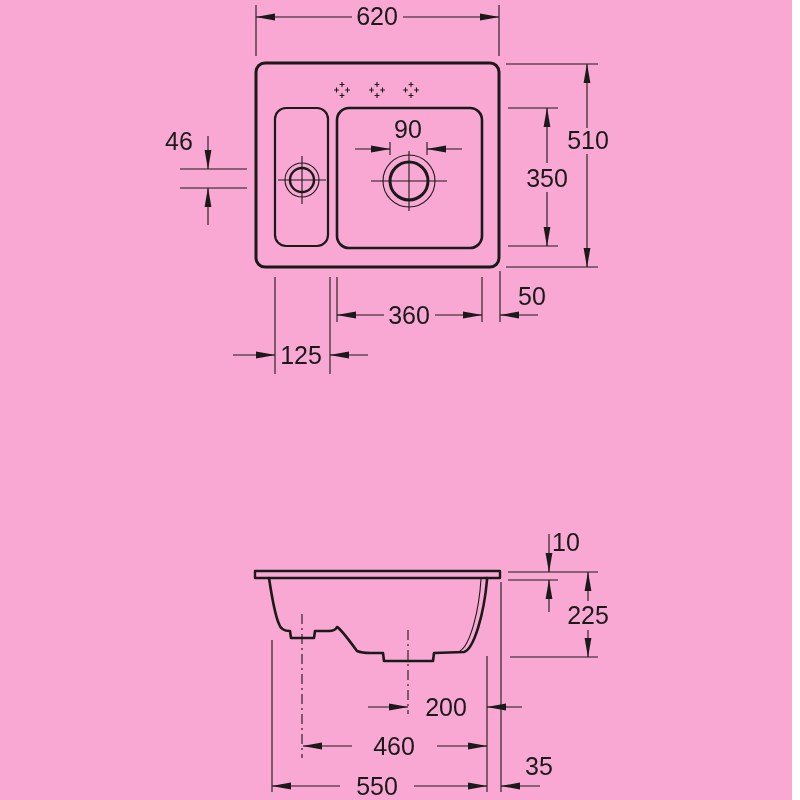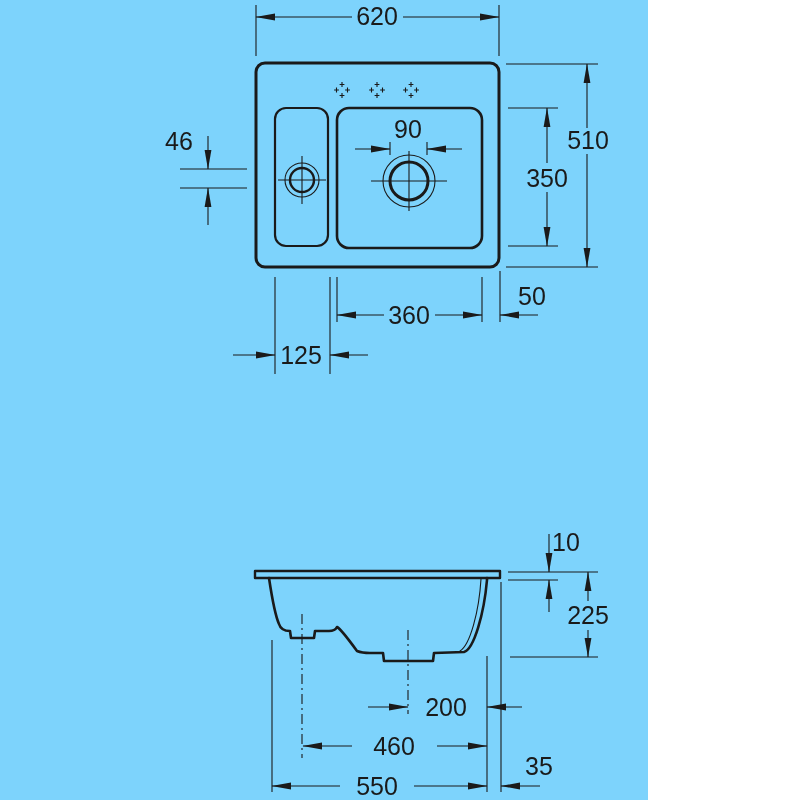--- a/index.html
+++ b/index.html
@@ -1,16 +1,16 @@
 <!DOCTYPE html>
 <html><head>
 <meta charset="utf-8">
 <style>
   html,body{margin:0;padding:0;background:#ffffff;}
-  .canvas{width:648px;height:800px;background:#7dd3fc;position:relative;overflow:hidden;}
+  .canvas{width:792px;height:800px;background:#f9a8d4;position:relative;overflow:hidden;}
   svg{display:block;}
   text{font-family:"Liberation Sans", sans-serif;font-size:25px;fill:#1a1a1a;text-anchor:middle;}
   .obj{stroke:#1a1a1a;fill:none;stroke-linejoin:round;stroke-linecap:round;}
   .thick{stroke-width:3;}
   .med{stroke-width:2.4;}
   .thin{stroke-width:1.1;}
   .dim{stroke:#1a1a1a;stroke-width:1.1;fill:none;}
   .cl{stroke:#1a1a1a;stroke-width:1.1;fill:none;stroke-dasharray:10 4 2 4;}
 </style>
 </head>

